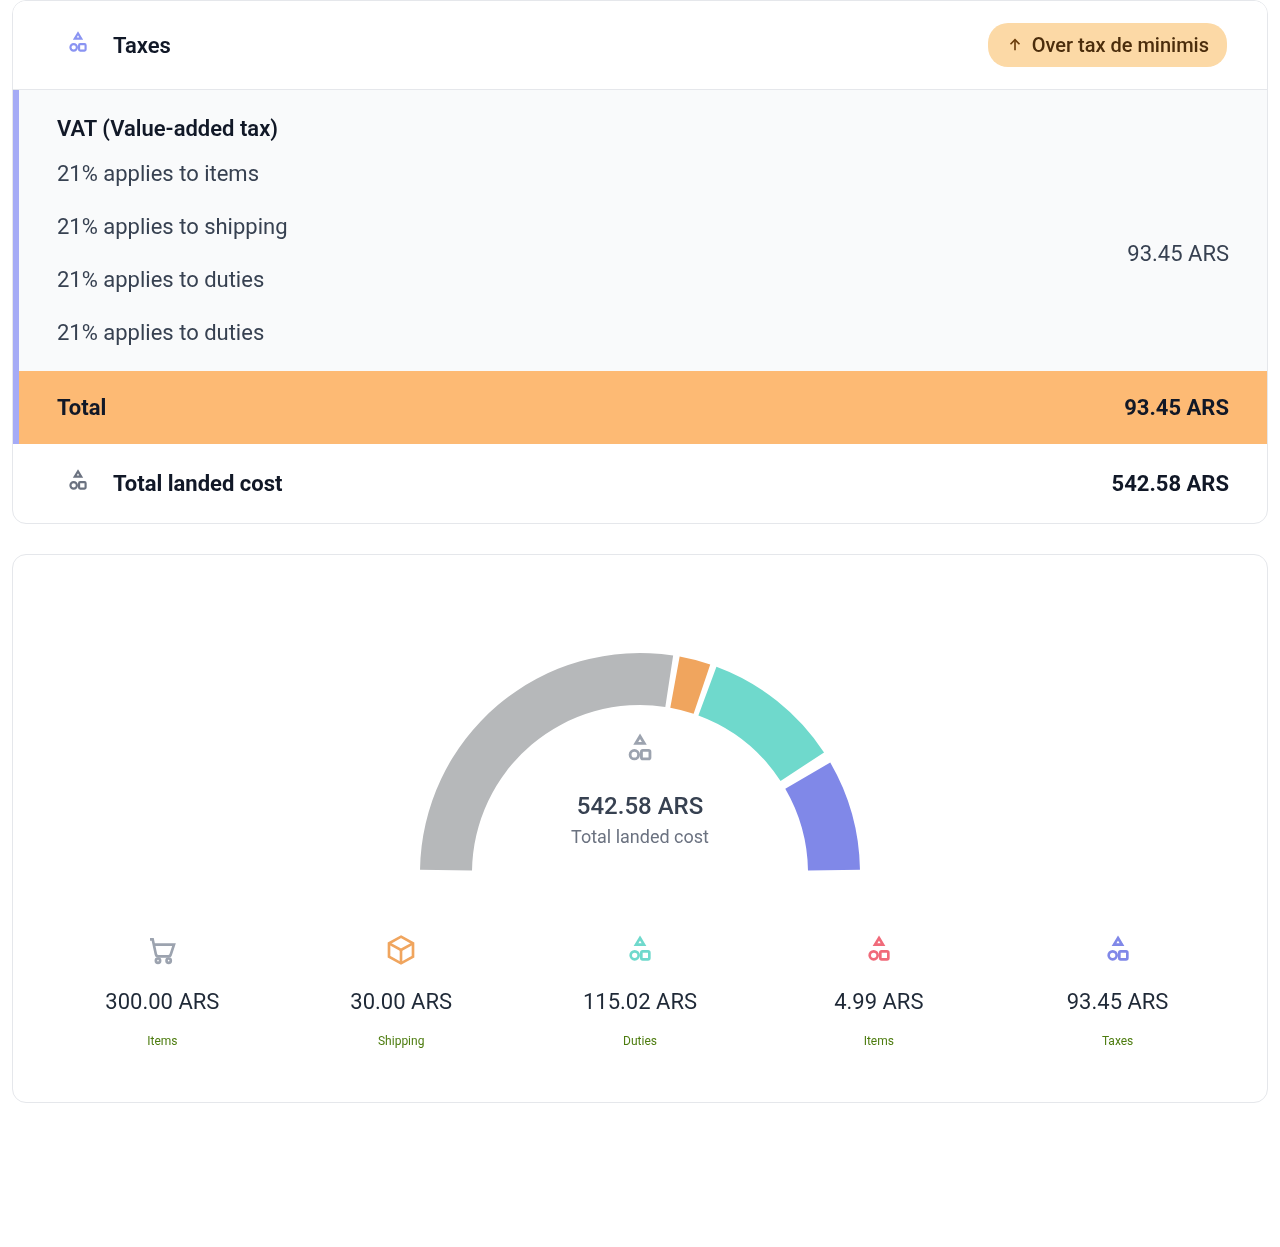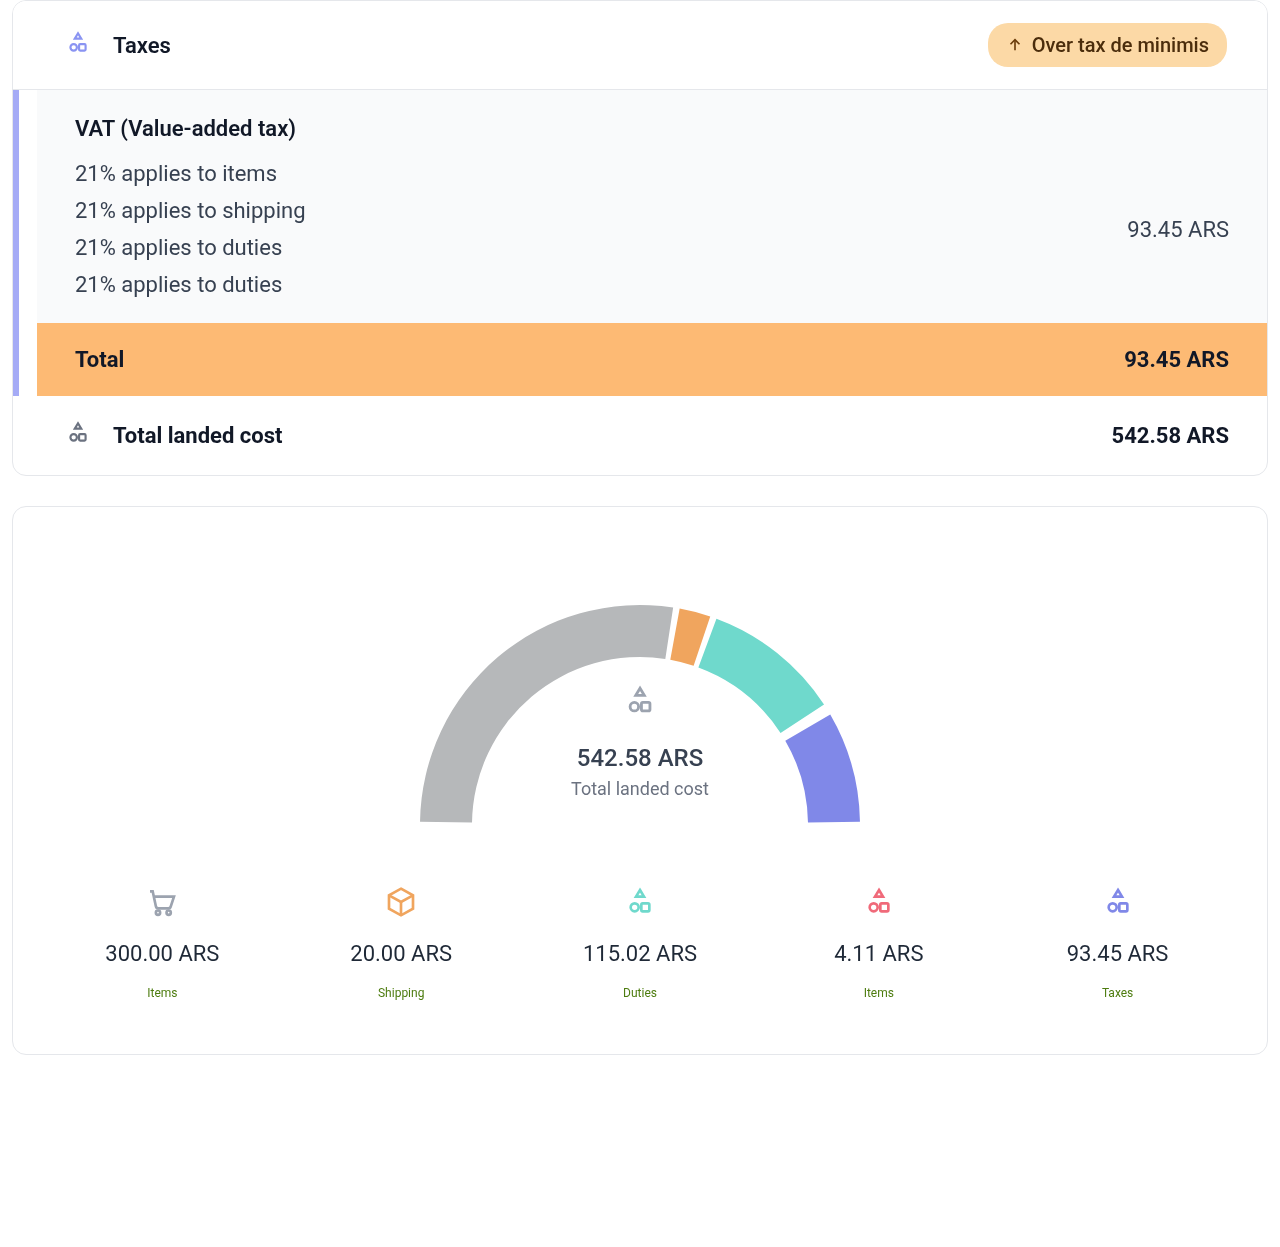--- a/index.html
+++ b/index.html
@@ -42,42 +42,41 @@
     color: #4b2d0c;
     border-radius: 20px;
     padding: 10px 18px;
     font-size: 20px;
     font-weight: 500;
   }
   .badge svg { width: 18px; height: 18px; }
 
   .accent-block {
     border-left: 6px solid #a5abf6;
-    padding-left: 18px;
   }
 
   .vat-block {
     background: #f9fafb;
     padding: 26px 38px 26px 38px;
   }
   .vat-title {
     font-size: 22px;
     font-weight: 600;
     color: #111827;
     margin-bottom: 20px;
   }
   .vat-grid {
     display: flex;
     justify-content: space-between;
     align-items: center;
   }
   .vat-lines {
     display: flex;
     flex-direction: column;
-    gap: 12px;
+    gap: 28px;
   }
   .vat-line {
     font-size: 22px;
     color: #374151;
   }
   .vat-amount {
     font-size: 22px;
     color: #374151;
   }
 
@@ -262,21 +261,21 @@
     </div>
 
     <div class="legend-item">
       <div class="icon">
         <svg width="32" height="32" viewBox="0 0 24 24" fill="none" stroke="#f0a55e" stroke-width="2">
           <path d="M12 2 L21 7v10l-9 5-9-5V7l9-5z"></path>
           <path d="M3 7l9 5 9-5"></path>
             <path d="M12 22V12"></path>
         </svg>
       </div>
-      <div class="amount">20.00 ARS</div>
+      <div class="amount">30.00 ARS</div>
       <div class="label">Shipping</div>
     </div>
 
     <div class="legend-item">
       <div class="icon">
         <svg width="32" height="32" viewBox="0 0 24 24" fill="none" stroke="#6fd9cc" stroke-width="2">
           <path d="M12 3 L15 8 L9 8 Z"></path>
           <circle cx="8" cy="16" r="3"></circle>
           <rect x="13" y="13" width="6" height="6" rx="1"></rect>
         </svg>
@@ -286,21 +285,21 @@
     </div>
 
     <div class="legend-item">
       <div class="icon">
         <svg width="32" height="32" viewBox="0 0 24 24" fill="none" stroke="#f06a7a" stroke-width="2">
           <path d="M12 3 L15 8 L9 8 Z"></path>
           <circle cx="8" cy="16" r="3"></circle>
           <rect x="13" y="13" width="6" height="6" rx="1"></rect>
         </svg>
       </div>
-      <div class="amount">4.11 ARS</div>
+      <div class="amount">4.99 ARS</div>
       <div class="label">Items</div>
     </div>
 
     <div class="legend-item">
       <div class="icon">
         <svg width="32" height="32" viewBox="0 0 24 24" fill="none" stroke="#8088e8" stroke-width="2">
           <path d="M12 3 L15 8 L9 8 Z"></path>
           <circle cx="8" cy="16" r="3"></circle>
           <rect x="13" y="13" width="6" height="6" rx="1"></rect>
         </svg>

